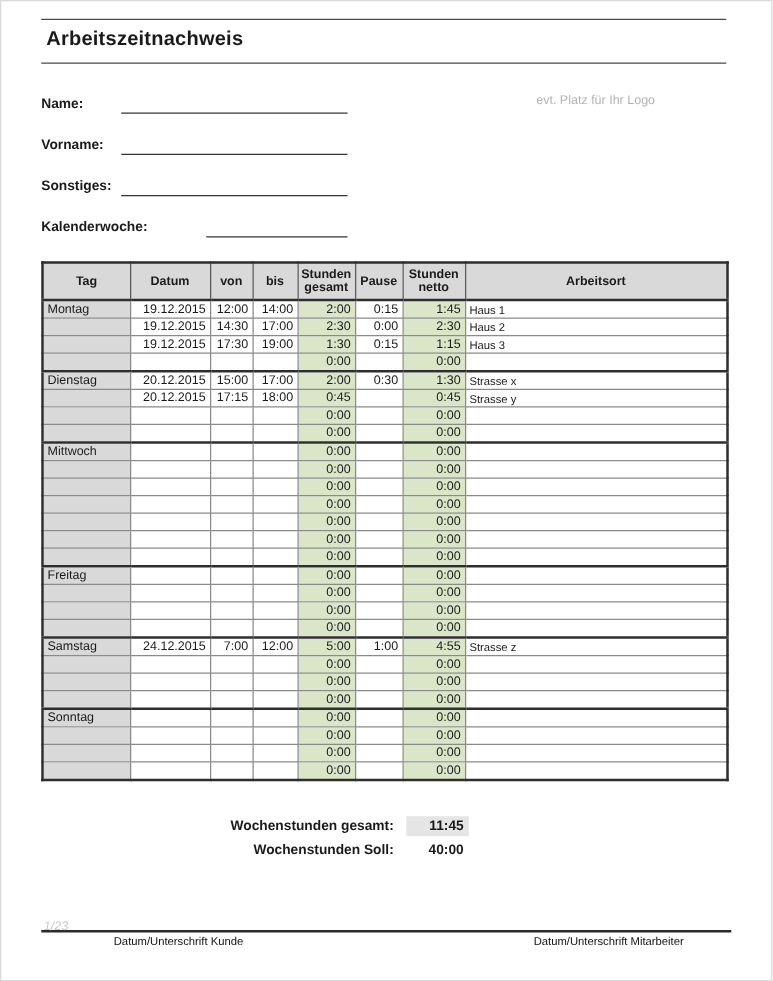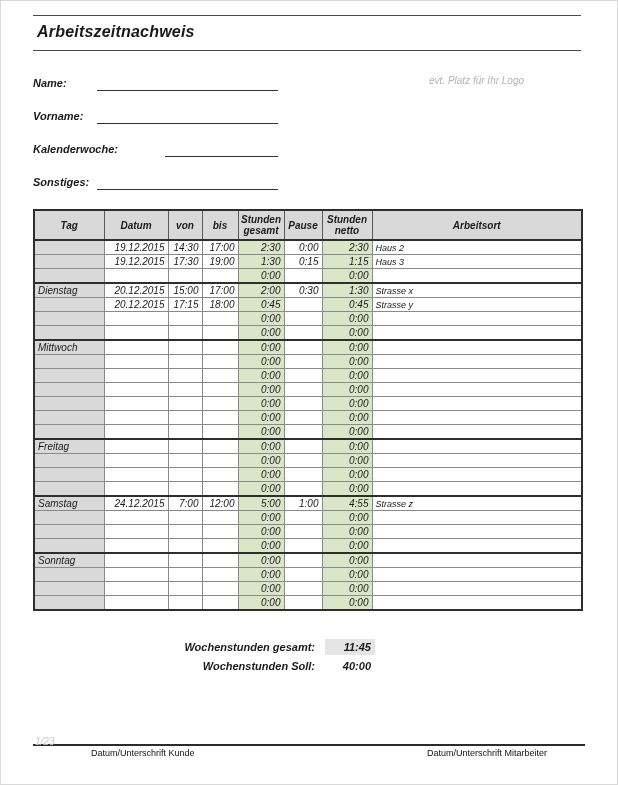--- a/index.html
+++ b/index.html
@@ -6,21 +6,21 @@
   body{
     width:618px;height:785px;
     background:#ffffff;
     font-family:"Liberation Sans", sans-serif;
     color:#1a1a1a;
     position:relative;
     border:1px solid #d9d9d9;
     box-sizing:border-box;
     overflow:hidden;
   }
-  .page{padding:14px 36px 0 32px;position:relative;font-style:italic;}
+  .page{padding:14px 36px 0 32px;position:relative;}
   .rule{border-top:1px solid #4a4a4a;height:0;}
   .page-title{font-size:16px;font-weight:bold;margin:7px 0 9px 4px;letter-spacing:.2px;}
   .logo-placeholder{
     position:absolute;top:74px;left:428px;
     color:#b3b3b3;font-size:10px;
   }
   
   .form{margin-top:26px;}
   .field{display:flex;width:245px;margin-bottom:19px;}
   .field .lbl{font-size:11px;font-weight:bold;width:64px;flex:none;}
@@ -82,26 +82,26 @@
 
   <div class="form">
     <div class="field">
       <span class="lbl">Name:</span>
       <span class="underline"></span>
     </div>
     <div class="field">
       <span class="lbl">Vorname:</span>
       <span class="underline"></span>
     </div>
+    <div class="field">
+      <span class="lbl">Sonstiges:</span>
+      <span class="underline"></span>
+    </div>
     <div class="field wide">
       <span class="lbl">Kalenderwoche:</span>
-      <span class="underline"></span>
-    </div>
-    <div class="field">
-      <span class="lbl">Sonstiges:</span>
       <span class="underline"></span>
     </div>
   </div>
 
   <table>
     <colgroup>
       <col class="c0">
         <col class="c1">
         <col class="c2">
         <col class="c3">
@@ -118,20 +118,30 @@
           <th class="c3">bis</th>
           <th class="c4">Stunden
 gesamt</th>
           <th class="c5">Pause</th>
           <th class="c6">Stunden
 netto</th>
           <th class="c7">Arbeitsort</th>
         </tr>
     </thead>
     <tbody>
+        <tr class="group-start">
+          <td class="c0">Montag</td>
+          <td class="c1">19.12.2015</td>
+          <td class="c2">12:00</td>
+          <td class="c3">14:00</td>
+          <td class="c4">2:00</td>
+          <td class="c5">0:15</td>
+          <td class="c6">1:45</td>
+          <td class="c7">Haus 1</td>
+        </tr>
         <tr>
           <td class="c0"></td>
           <td class="c1">19.12.2015</td>
           <td class="c2">14:30</td>
           <td class="c3">17:00</td>
           <td class="c4">2:30</td>
           <td class="c5">0:00</td>
           <td class="c6">2:30</td>
           <td class="c7">Haus 2</td>
         </tr>

